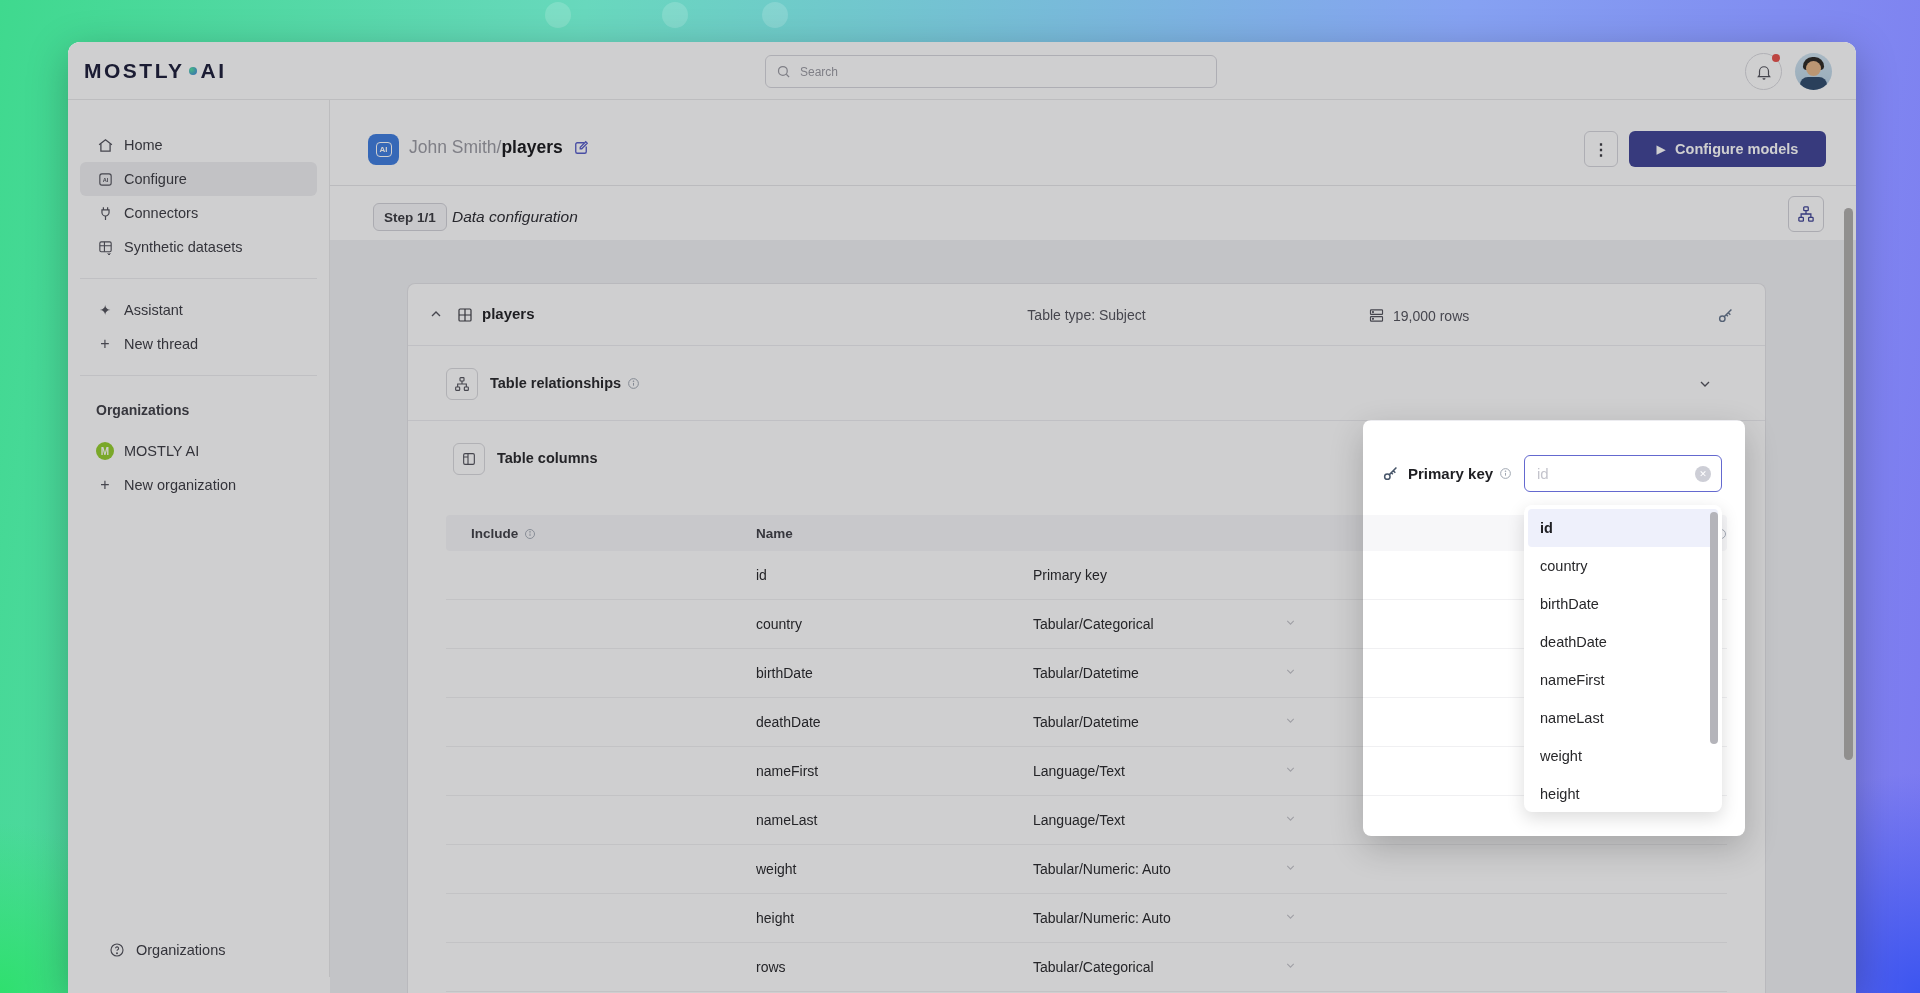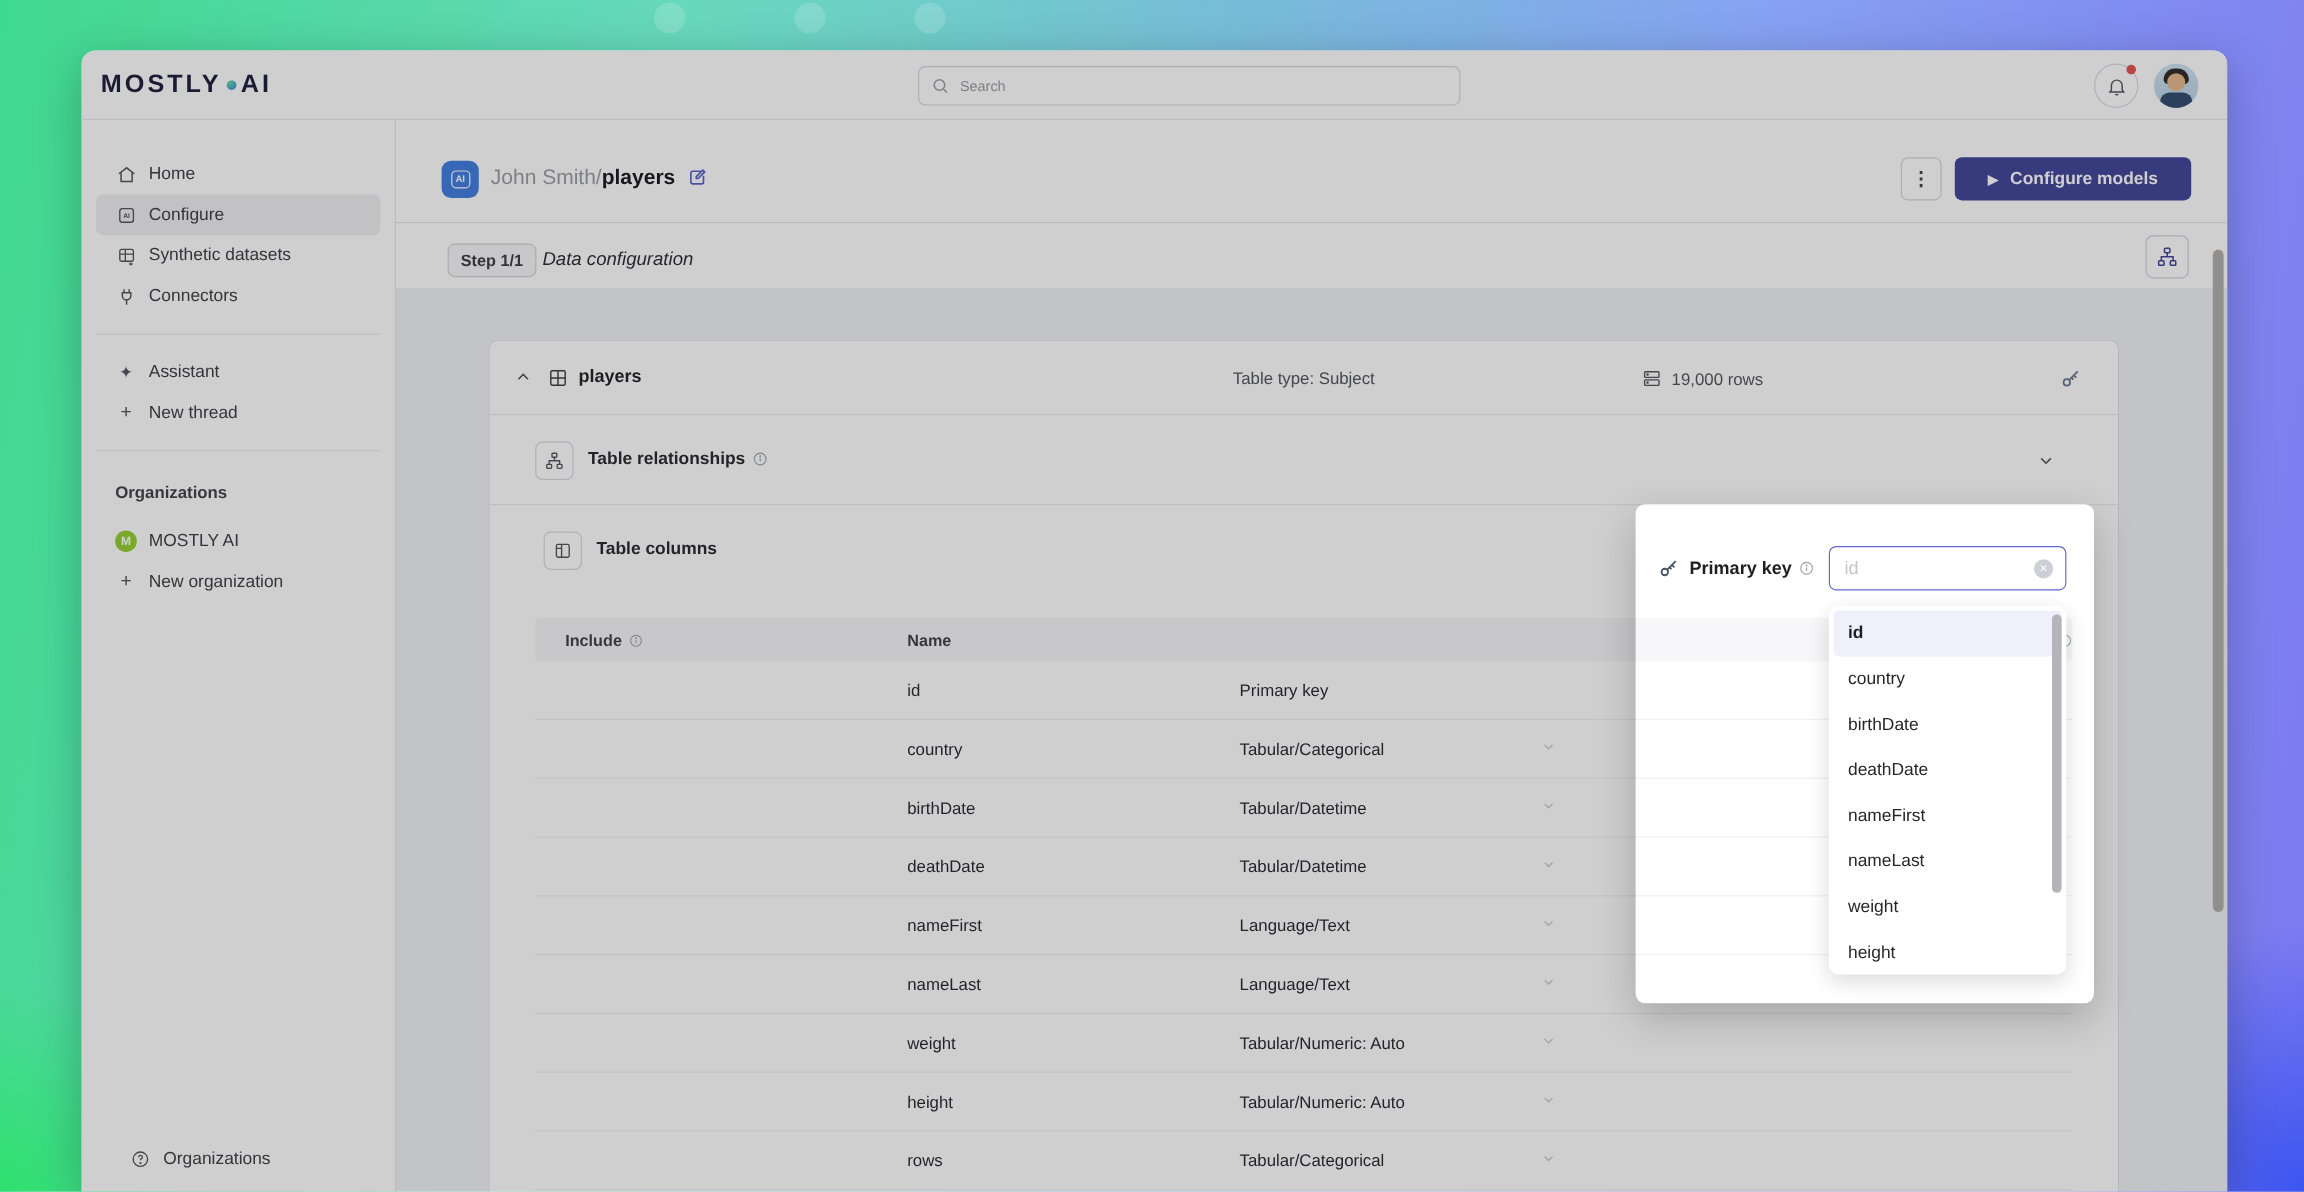--- a/index.html
+++ b/index.html
@@ -26,21 +26,21 @@
   .search input { border:none; outline:none; font-size:12px; color:#3b3b42; width:100%; background:transparent; font-family:"Liberation Sans",sans-serif; }
   .search input::placeholder { color:#9a9aa2; }
   .bell { position:absolute; left:1677px; top:11px; width:37px; height:37px; border:1px solid #d9d9de; border-radius:50%; display:flex; align-items:center; justify-content:center; color:#52525b; }
   .bell .dot { position:absolute; right:1px; top:0px; width:8px; height:8px; border-radius:50%; background:#e8504a; }
   .avatar { position:absolute; left:1727px; top:11px; width:37px; height:37px; border-radius:50%; background:linear-gradient(180deg,#cfe3f0 0%,#b9d2e4 100%); overflow:hidden; }
   .avatar .hair { position:absolute; left:8px; top:4px; width:21px; height:13px; border-radius:10px 10px 4px 4px; background:#2a2723; }
   .avatar .face { position:absolute; left:11px; top:8px; width:15px; height:15px; border-radius:50%; background:#e6b astonishing; background:#e6b78a; }
   .avatar .body { position:absolute; left:5px; top:24px; width:27px; height:16px; border-radius:8px 8px 0 0; background:#2e4a6b; }
 
   
-  .sidebar { position:absolute; left:0; top:58px; bottom:0; width:262px; background:#fff; border-right:1px solid #e8e8ea; z-index:2; }
+  .sidebar { position:absolute; left:0; top:58px; bottom:16px; width:262px; background:#fff; border-right:1px solid #e8e8ea; z-index:2; }
   .nav-item { position:relative; height:34px; margin:0 12px; border-radius:6px; display:flex; align-items:center; padding-left:16px; color:#3b3b42; font-size:14.5px; cursor:default; }
   .nav-item .ni { width:18px; display:flex; justify-content:center; margin-right:10px; color:#52525b; flex:none; }
   .nav-item.active { background:#efeff1; }
   .side-divider { border-top:1px solid #ececef; margin:14px 12px; }
   .section-label { padding:12px 0 6px 28px; font-size:14px; font-weight:700; color:#3f3f46; }
   .badge-m { width:18px; height:18px; border-radius:50%; background:#94ce2c; color:#fff; font-size:10px; font-weight:700; display:flex; align-items:center; justify-content:center; }
   .doc-item { position:absolute; bottom:10px; left:12px; right:12px; }
 
   
   .main-bg { position:absolute; left:262px; top:58px; right:0; bottom:0; background:#fff; }
@@ -162,36 +162,36 @@
       <span class="ni">
           <svg width="17" height="17" viewBox="0 0 24 24" fill="none" stroke="currentColor" stroke-width="1.6">
             <rect x="4" y="4" width="16" height="16" rx="3"></rect>
             <text x="12" y="15.5" font-size="8" font-weight="bold" text-anchor="middle" fill="currentColor" stroke="none" font-family="Liberation Sans, sans-serif">AI</text>
           </svg>
         </span>
       <span>Configure</span>
     </div>
     <div class="nav-item">
       <span class="ni">
+          <svg width="17" height="17" viewBox="0 0 24 24" fill="none" stroke="currentColor" stroke-width="1.7">
+            <path d="M9 3v4M15 3v4M7 7h10v3.5a5 5 0 0 1-10 0V7z"></path>
+            <path d="M12 15.5V21"></path>
+          </svg>
+        </span>
+      <span>Connectors</span>
+    </div>
+    <div class="nav-item">
+      <span class="ni">
           <svg width="17" height="17" viewBox="0 0 24 24" fill="none" stroke="currentColor" stroke-width="1.6">
             <rect x="4" y="4" width="16" height="14" rx="2"></rect>
             <path d="M4 9.5h16M10.5 4v14"></path>
             <path d="M17 19.5v3m0 0 2-2m-2 2-2-2" stroke-width="1.4"></path>
           </svg>
         </span>
       <span>Synthetic datasets</span>
-    </div>
-    <div class="nav-item">
-      <span class="ni">
-          <svg width="17" height="17" viewBox="0 0 24 24" fill="none" stroke="currentColor" stroke-width="1.7">
-            <path d="M9 3v4M15 3v4M7 7h10v3.5a5 5 0 0 1-10 0V7z"></path>
-            <path d="M12 15.5V21"></path>
-          </svg>
-        </span>
-      <span>Connectors</span>
     </div>
     <div class="side-divider"></div>
     <div class="nav-item">
       <span class="ni" style="font-size:14px">✦</span>
       <span>Assistant</span>
     </div>
     <div class="nav-item">
       <span class="ni" style="font-size:16px">+</span>
       <span>New thread</span>
     </div>

